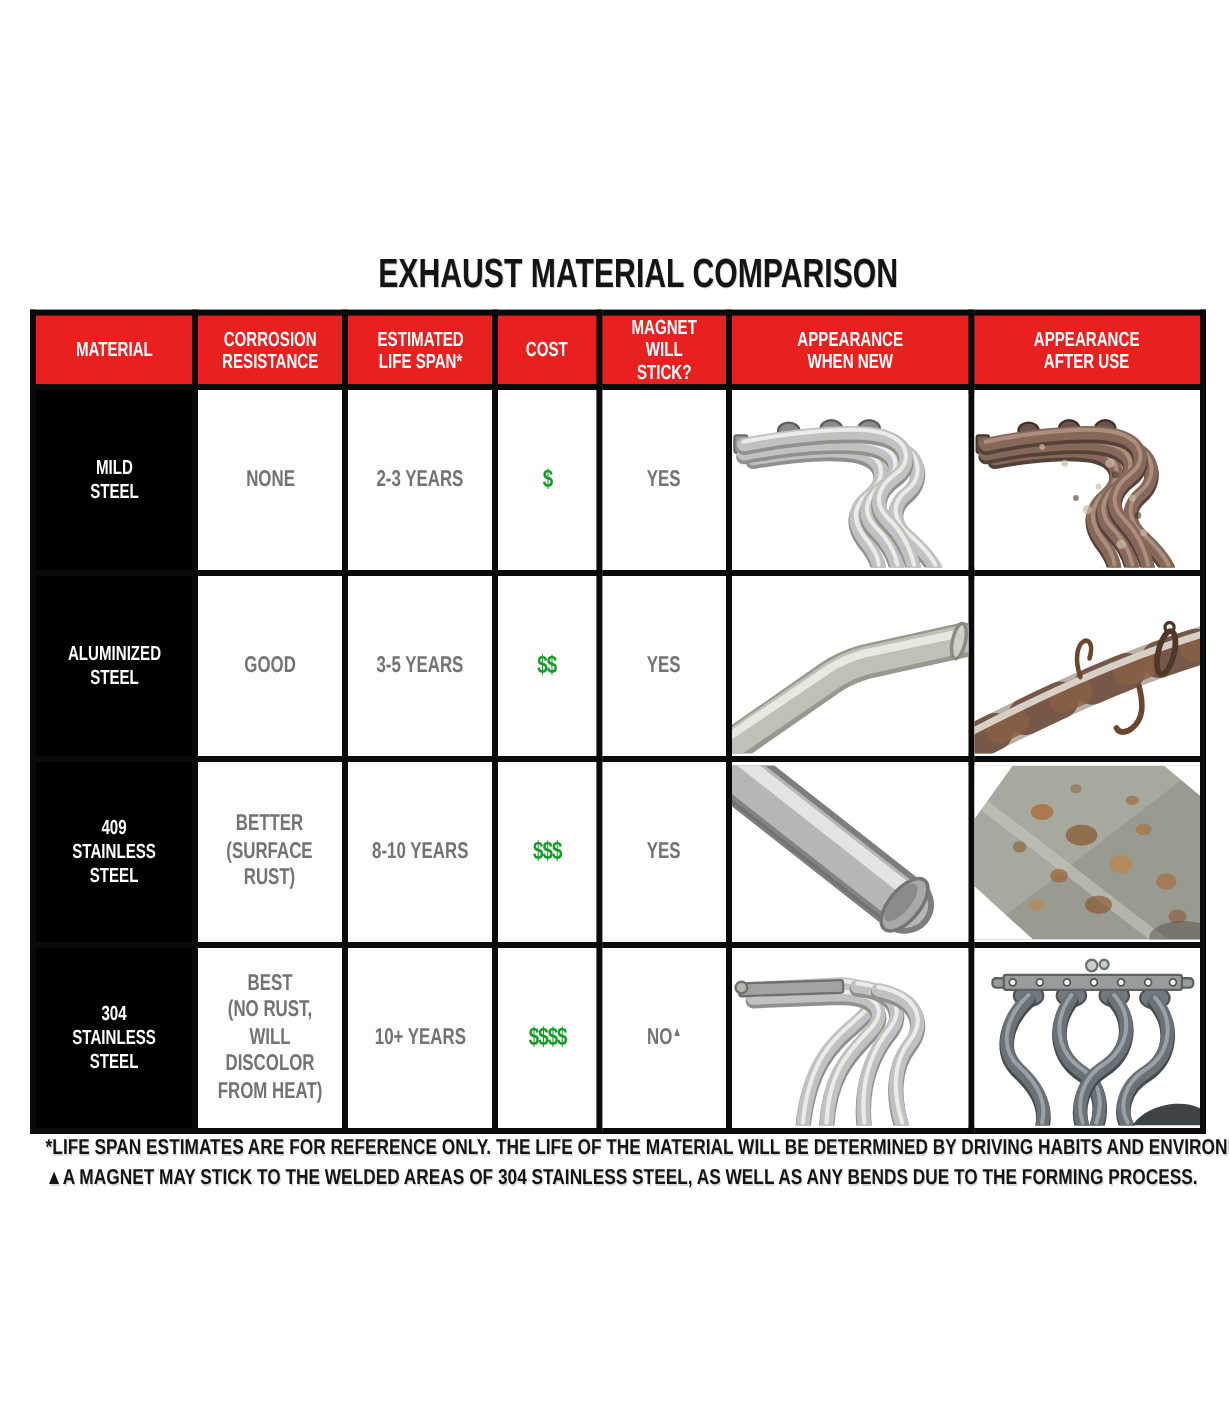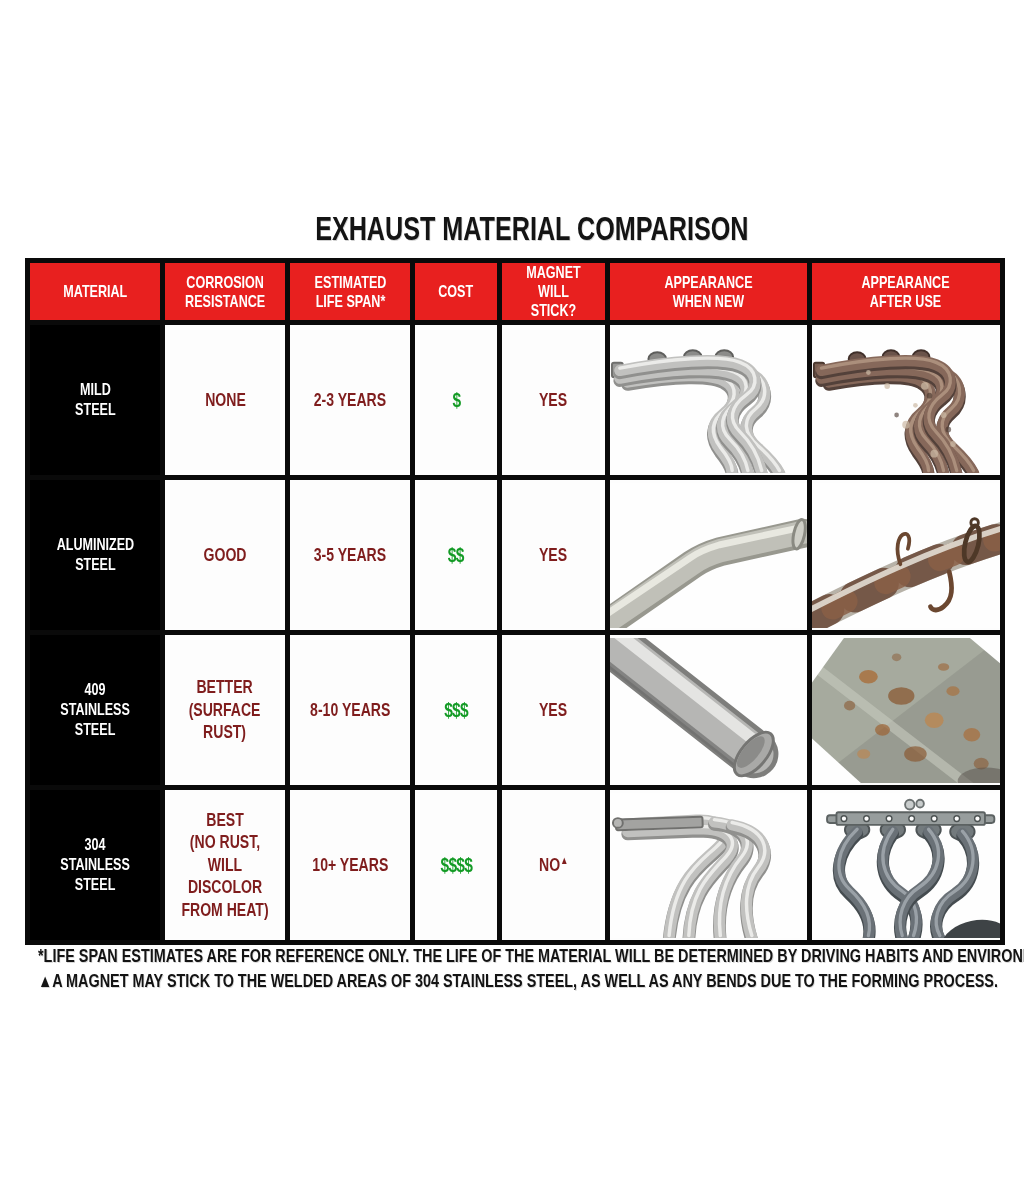--- a/index.html
+++ b/index.html
@@ -10,21 +10,21 @@
          text-shadow:1px 1px 0 rgba(0,0,0,.18);padding-left:20px;}
   .cond{display:inline-block;transform:scaleX(0.74);transform-origin:50% 50%;}
   .pre{white-space:pre-line;}
   table.cmp{position:absolute;left:25px;top:258px;width:975px;border-collapse:collapse;
             table-layout:fixed;background:#fdfdfd;}
   .cmp th,.cmp td{border:5px solid #0a0a0a;text-align:center;vertical-align:middle;padding:0;}
   .cmp thead tr{height:60px;}
   .cmp tbody tr{height:155px;}
   th.hdr{background:#e8201f;color:#ffffff;font-size:17px;font-weight:bold;line-height:1.12;}
   td.mat{background:#000000;color:#ffffff;font-size:17px;font-weight:bold;line-height:1.2;}
-  td.val{background:#fdfdfd;color:#7f1d1d;font-size:19px;font-weight:bold;line-height:1.18;}
+  td.val{background:#fdfdfd;color:#737373;font-size:19px;font-weight:bold;line-height:1.18;}
   td.cost{background:#fdfdfd;color:#149b26;font-size:21px;font-weight:bold;letter-spacing:-1px;}
   td.photo{background:#fdfdfd;padding:0;}
   td.photo svg{display:block;width:100%;height:145px;}
   .sup{display:inline-block;font-size:11px;font-weight:bold;transform:translateY(-7px);}
   .footnotes{position:absolute;left:38px;top:944px;width:980px;}
   .fn{font-size:18px;font-weight:bold;color:#141414;line-height:1.38;white-space:nowrap;
       transform:scaleX(0.8);transform-origin:0 50%;text-shadow:1px 1px 0 rgba(0,0,0,.15);}
 </style>
 </head>
 <body>

